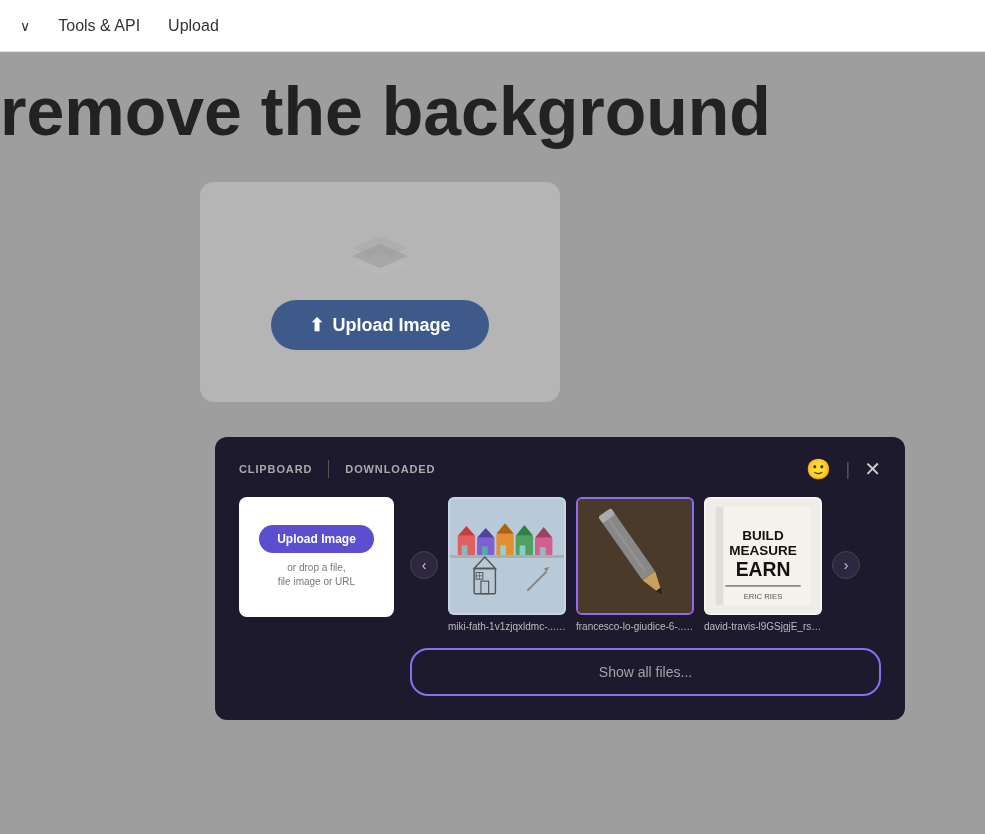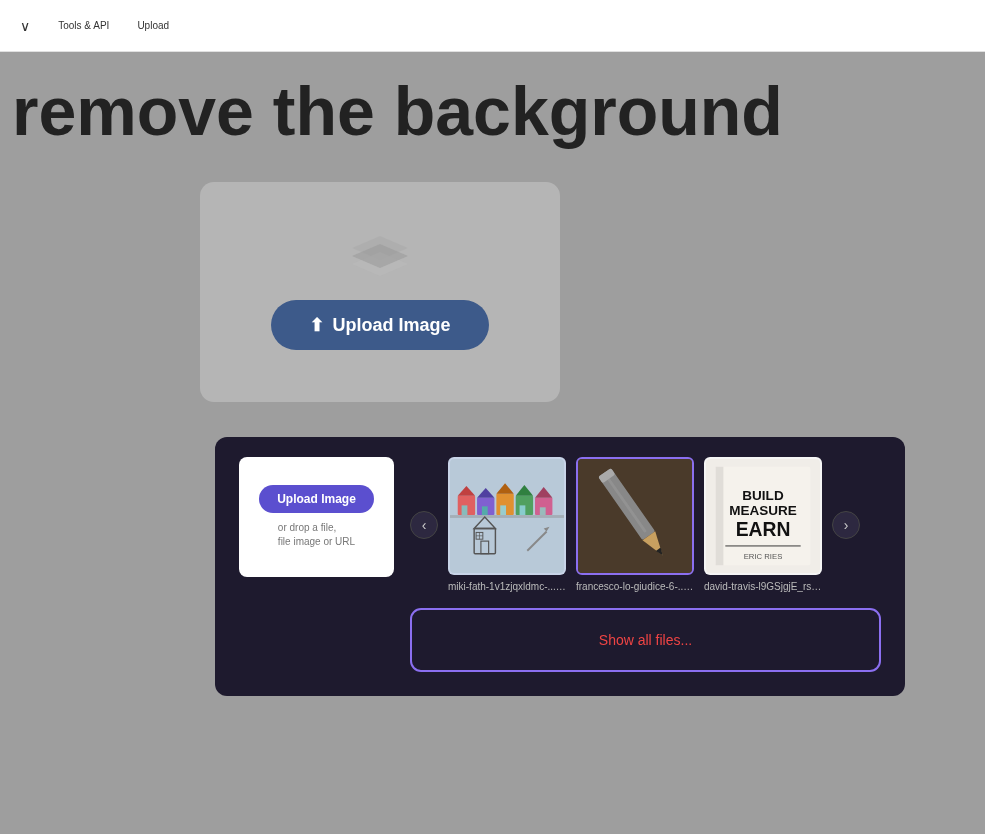--- a/index.html
+++ b/index.html
@@ -23,41 +23,41 @@
       position: relative;
       z-index: 1;
       border-bottom: 1px solid #e0e0e0;
     }
     .nav-chevron {
       font-size: 14px;
       color: #333;
       cursor: pointer;
     }
     .nav-item {
-      font-size: 10px;
+      font-size: 16px;
       color: #333;
       cursor: pointer;
       font-weight: 400;
     }
 
     
     .main-bg {
       position: absolute;
       top: 52px;
       left: 0;
       right: 0;
       bottom: 0;
       background: #9e9e9e;
     }
 
     
     .hero-text {
       position: absolute;
       top: 20px;
-      left: 12px;
+      left: 0px;
       font-size: 68px;
       font-weight: 800;
       color: #222;
       white-space: nowrap;
     }
 
     
     .upload-card {
       position: absolute;
       top: 130px;
@@ -163,20 +163,21 @@
       border: none;
       border-radius: 20px;
       padding: 7px 18px;
       font-size: 12px;
       font-weight: 600;
       cursor: pointer;
     }
     .clipboard-drop-text {
       font-size: 10px;
       color: #777;
+      text-align: center;
       line-height: 1.4;
     }
 
     
     .downloaded-section {
       flex: 1;
       position: relative;
     }
     .downloaded-grid {
       display: flex;
@@ -221,24 +222,24 @@
       overflow: hidden;
       text-overflow: ellipsis;
       white-space: nowrap;
       text-align: center;
     }
 
     
     .show-all-btn {
       background: transparent;
       border: 2px solid #8b6ff0;
-      color: #ef4444;
-      border-radius: 11px;
+      color: #a3a3a3;
+      border-radius: 18px;
       width: 100%;
-      padding: 22px;
+      padding: 14px;
       font-size: 14px;
       font-weight: 500;
       cursor: pointer;
       margin-top: 16px;
     }
 
     
     .img-houses {
       background: #c8d4e8;
       position: relative;
@@ -278,20 +279,30 @@
       <polygon points="30,18 58,30 30,42 2,30" fill="#bbb" opacity="0.5"></polygon>
       <polygon points="30,10 58,22 30,34 2,22" fill="#999" opacity="0.55"></polygon>
     </svg>
     <button class="upload-btn">
       <span>⬆</span>
       <span>Upload Image</span>
     </button>
   </div>
 
   <div class="popup-overlay">
+    <div class="popup-header">
+      <span class="popup-section-label">CLIPBOARD</span>
+      <div class="divider-label"></div>
+      <span class="popup-section-label">DOWNLOADED</span>
+      <div class="popup-close-area">
+        <span class="emoji-icon">🙂</span>
+        <span style="color:#555;font-size:18px;">|</span>
+        <span class="close-icon">✕</span>
+      </div>
+    </div>
 
     <div class="popup-content">
 
       <div class="clipboard-section">
         <div class="clipboard-card">
           <button class="clipboard-upload-btn">Upload Image</button>
           <div class="clipboard-drop-text">
             <span>or drop a file,</span><br>
             <span>file image or URL</span>
           </div>

